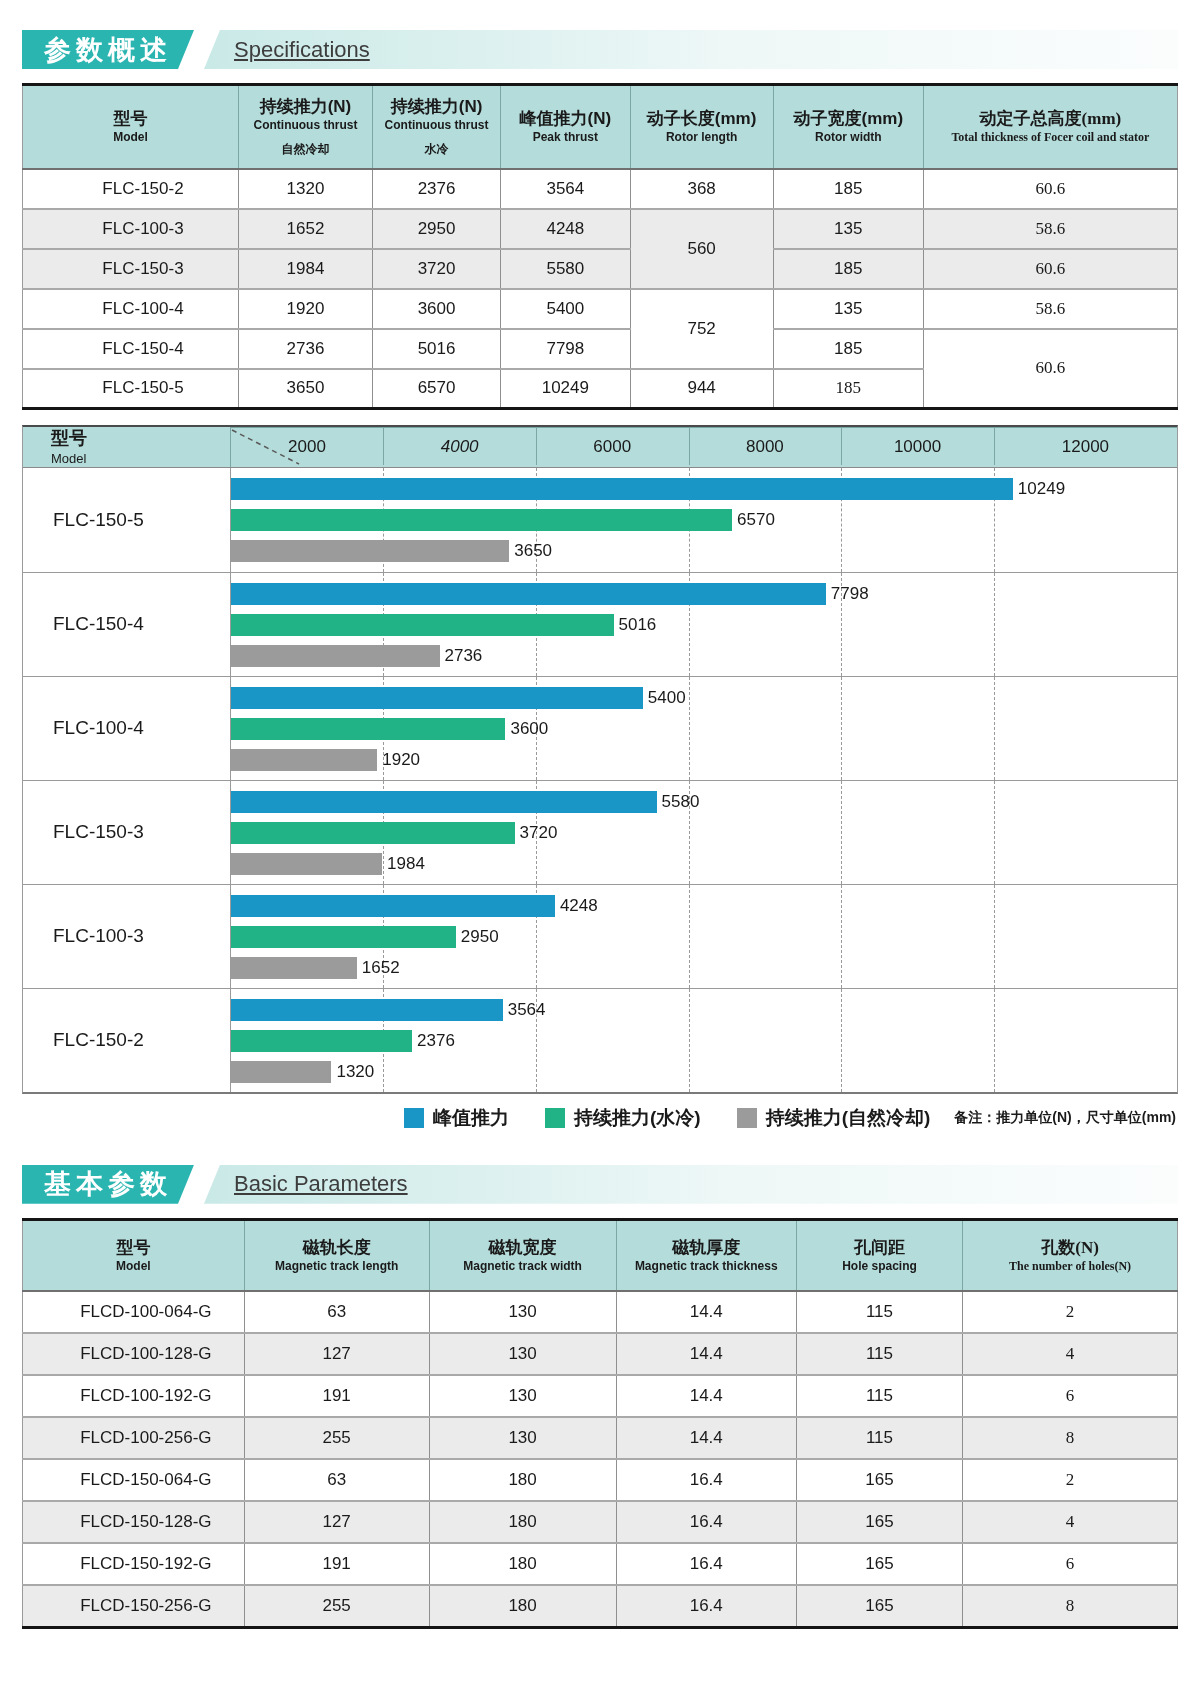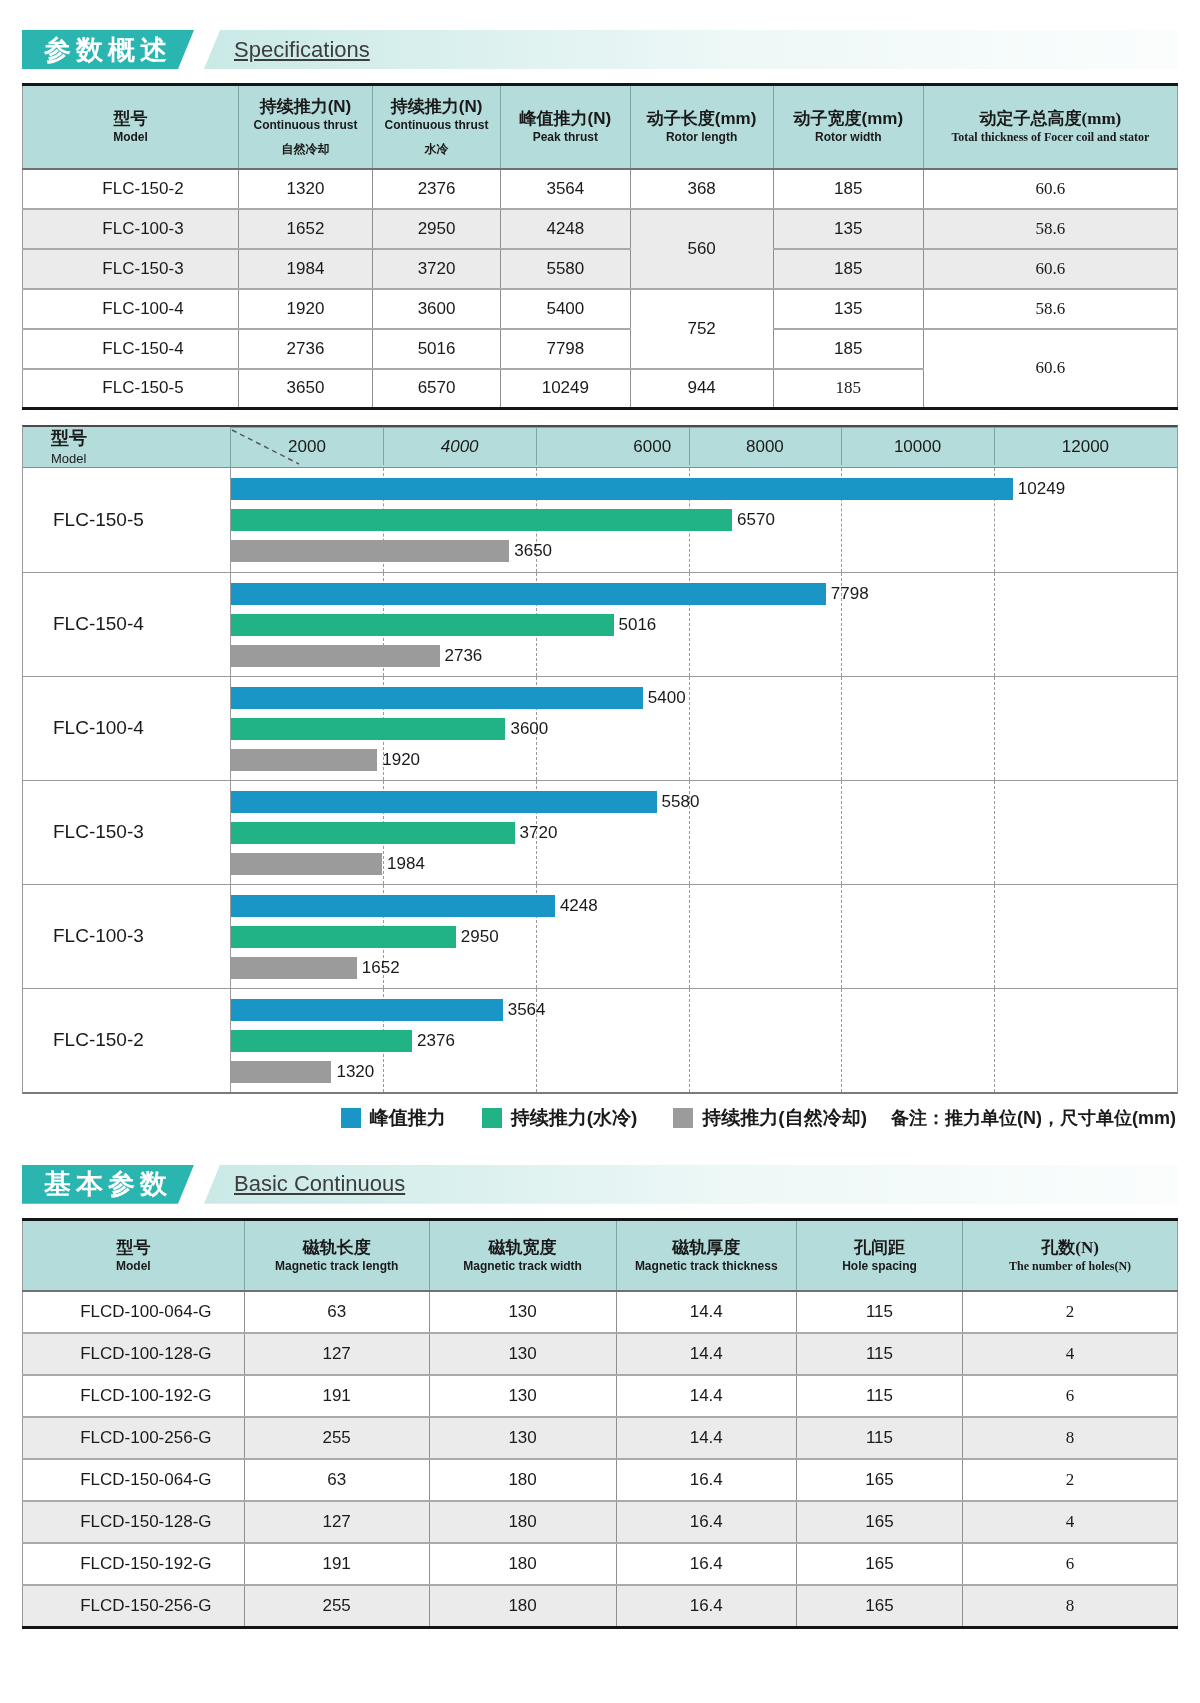--- a/index.html
+++ b/index.html
@@ -83,21 +83,21 @@
   .gridline { position:absolute; top:0; bottom:0; width:0; border-left:1px dashed #9a9a9a; }
   .bar-line { position:relative; height:22px; margin-bottom:9px; display:flex; align-items:center; z-index:1; }
   .bar { height:100%; }
   .bar-val { font-size:17px; margin-left:5px; white-space:nowrap; }
 
   
   .chart-legend { display:flex; align-items:center; justify-content:flex-end;
                   gap:36px; height:48px; padding-right:2px; }
   .lg-item { display:flex; align-items:center; gap:9px; font-size:19px; font-weight:bold; }
   .lg-swatch { width:20px; height:20px; display:inline-block; }
-  .lg-note { font-size:18px; font-weight:bold; margin-left:-12px; }
+  .lg-note { font-size:14px; font-weight:bold; margin-left:-12px; }
 
   .section2 { margin-top:23px;justify-content:space-between; }
   .gap-ribbon-table { height:14px; }
 </style>
 </head>
 <body>
 
 <div class="content">
 
   <div class="ribbon">
@@ -213,21 +213,21 @@
       </div>
       <div class="ch-right">
         <div class="ch-ticks" id="ticks">
           <svg class="diag" width="72" height="38">
             <line x1="1" y1="2" x2="68" y2="36" stroke="#5a5a5a" stroke-width="1.5" stroke-dasharray="5,4"></line>
           </svg>
         <div class="tick-label" style="left: 0%; width: 16.129%;">2000</div>
             <div class="tick-div" style="left: 16.129%;"></div>
             <div class="tick-label" style="left: 16.129%; width: 16.129%; font-style: italic;">4000</div>
             <div class="tick-div" style="left: 32.2581%;"></div>
-            <div class="tick-label" style="left: 32.2581%; width: 16.129%; margin-left: 40px;">6000</div>
+            <div class="tick-label" style="left: 32.2581%; width: 16.129%;">6000</div>
             <div class="tick-div" style="left: 48.3871%;"></div>
             <div class="tick-label" style="left: 48.3871%; width: 16.129%;">8000</div>
             <div class="tick-div" style="left: 64.5161%;"></div>
             <div class="tick-label" style="left: 64.5161%; width: 16.129%;">10000</div>
             <div class="tick-div" style="left: 80.6452%;"></div>
             <div class="tick-label" style="left: 80.6452%; width: 19.3548%;">12000</div>
           </div>
       </div>
     </div>
     <div class="chart-body" id="chart-body">
@@ -377,21 +377,21 @@
     </span>
     <span class="lg-item">
       <span class="lg-swatch" style="background: rgb(155, 155, 155);"></span>
       <span>持续推力(自然冷却)</span>
     </span>
     <span class="lg-note">备注：推力单位(N)，尺寸单位(mm)</span>
   </div>
 
   <div class="ribbon section2">
     <div class="ribbon-cn">基本参数</div>
-    <div class="ribbon-en">Basic Continuous</div>
+    <div class="ribbon-en">Basic Parameters</div>
   </div>
   <div class="gap-ribbon-table"></div>
 
   <table class="datatable basic">
     <colgroup>
       <col style="width:19.2%">
         <col style="width:16.0%">
         <col style="width:16.2%">
       <col style="width:15.6%">
         <col style="width:14.4%">

